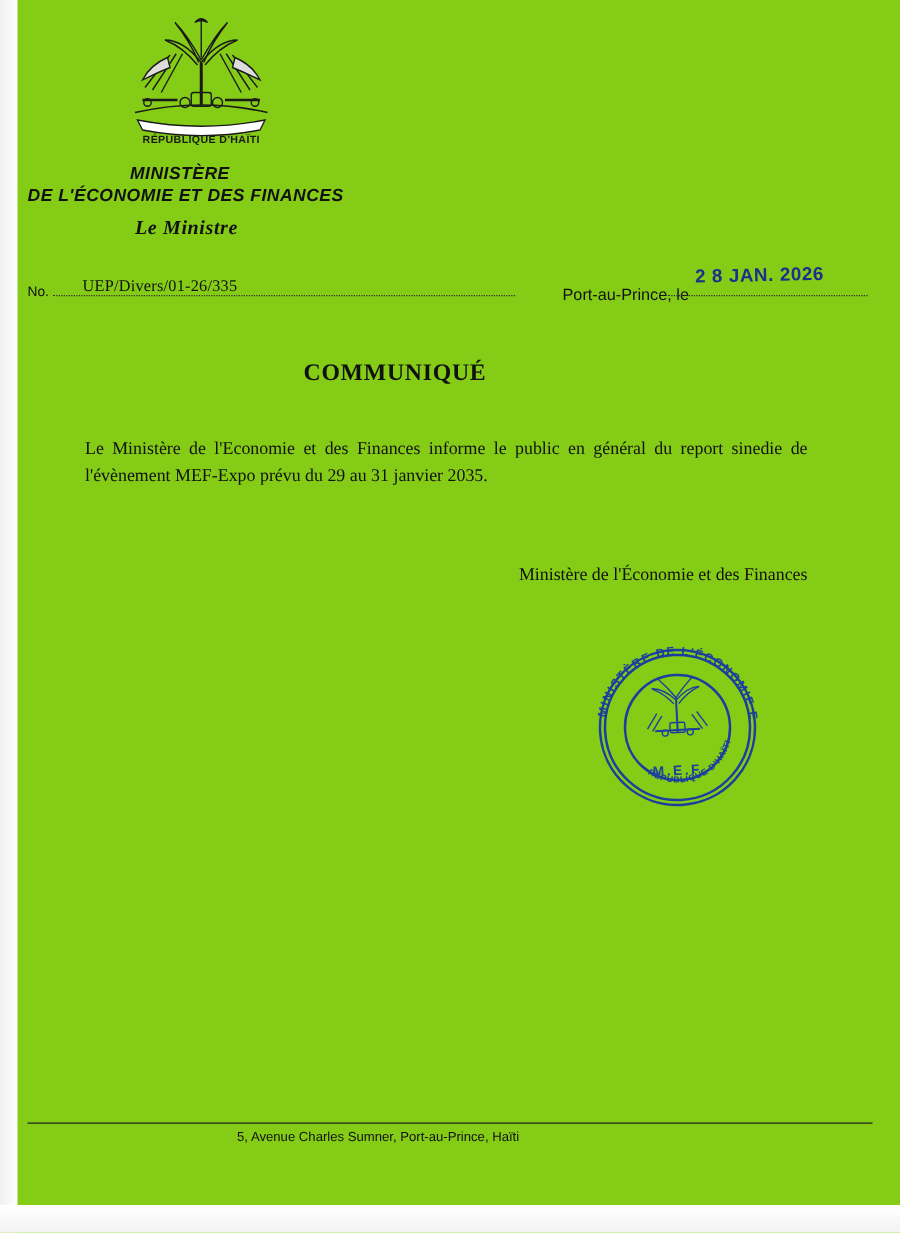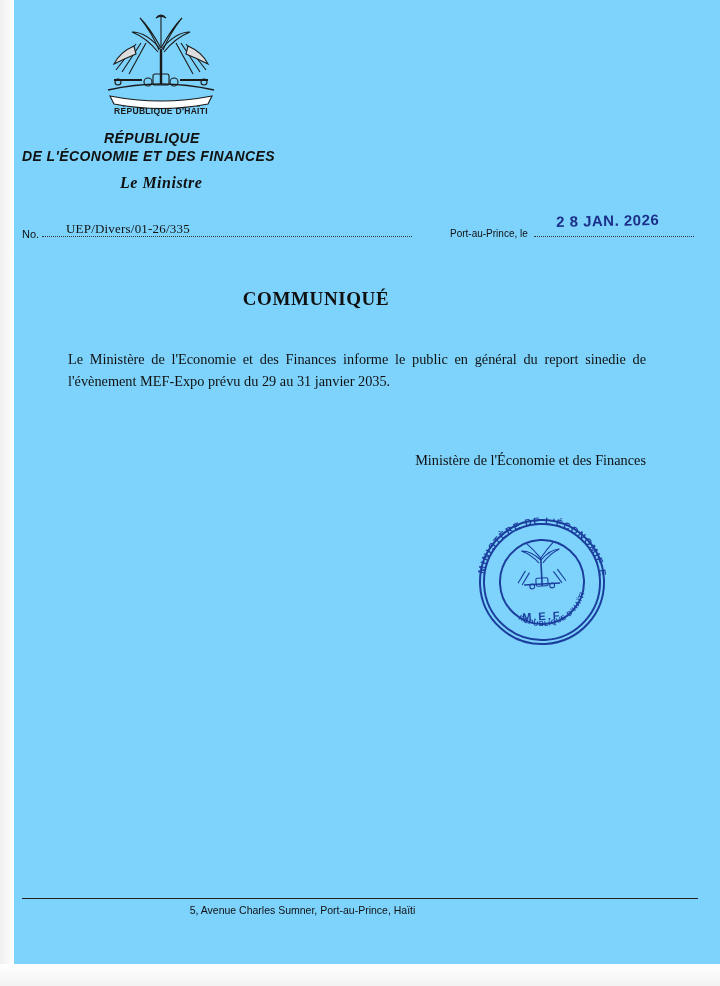--- a/index.html
+++ b/index.html
@@ -12,21 +12,21 @@
     height: 986px;
     position: relative;
     font-family: "Liberation Serif", serif;
     color: #111111;
     overflow: hidden;
   }
 
   .page {
     position: absolute;
     inset: 0;
-    background: #7dd3fc;
+    background: #84cc16;
   }
 
   
   .crest {
     position: absolute;
     left: 96px;
     top: 10px;
     width: 130px;
     height: 105px;
   }
@@ -72,21 +72,20 @@
   .minister-script {
     position: absolute;
     left: 108px;
     top: 174px;
     font-family: "Liberation Serif", serif;
     font-style: italic;
     font-weight: bold;
     font-size: 16px;
     letter-spacing: 0.5px;
     color: #111;
-    margin-left: 12px;
   }
 
   
   .ref-label {
     position: absolute;
     left: 22px;
     top: 228px;
     font-family: "Liberation Sans", sans-serif;
     font-size: 11px;
     color: #111;
@@ -108,21 +107,21 @@
     font-weight: normal;
     letter-spacing: 0.2px;
     color: #111;
   }
 
   .place-label {
     position: absolute;
     left: 450px;
     top: 228px;
     font-family: "Liberation Sans", sans-serif;
-    font-size: 10px;
+    font-size: 13px;
     color: #111;
   }
   .place-dots {
     position: absolute;
     left: 534px;
     top: 236px;
     width: 160px;
     border-bottom: 1px dotted #333;
   }
   .date-stamp {
@@ -258,21 +257,21 @@
         <rect x="57" y="64" width="16" height="11" rx="2"></rect>
 
         <path d="M12 80 q53 -12 106 0" stroke-width="1.3"></path>
 
         <path d="M14 86 q51 10 102 0 l-4 8 q-47 9 -94 0z" fill="#ffffff"></path>
       </g>
     </svg>
   </div>
   <div class="crest-caption">RÉPUBLIQUE D'HAÏTI</div>
 
-  <div class="ministry-line1">RÉPUBLIQUE</div>
+  <div class="ministry-line1">MINISTÈRE</div>
   <div class="ministry-line2">DE L'ÉCONOMIE ET DES FINANCES</div>
   <div class="minister-script">Le Ministre</div>
 
   <div class="ref-label">No.</div>
   <div class="ref-dots"></div>
   <div class="ref-value">UEP/Divers/01-26/335</div>
 
   <div class="place-label">Port-au-Prince, le</div>
   <div class="place-dots"></div>
   <div class="date-stamp">2 8 JAN. 2026</div>

